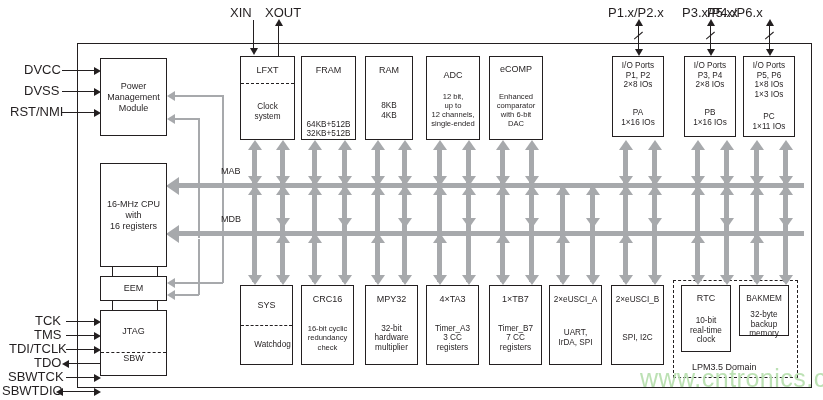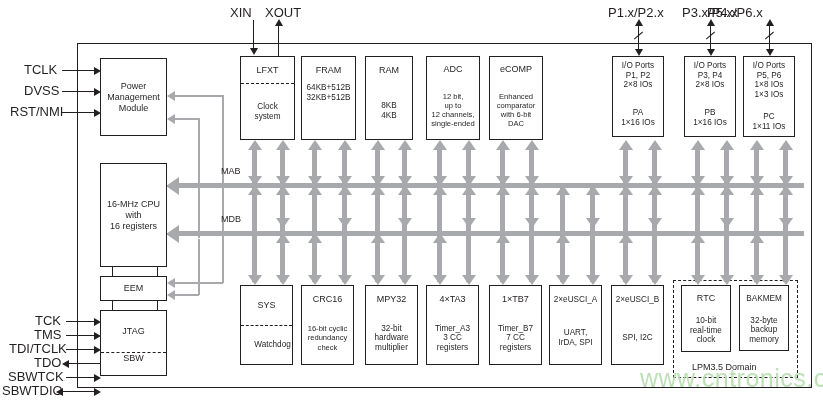--- a/index.html
+++ b/index.html
@@ -62,21 +62,21 @@
   
   .stub{position:absolute;border-left:1.5px solid #231f20;border-right:1.5px solid #231f20;z-index:6;background:#fff;}
 </style>
 </head>
 <body>
 
 <div id="canvas">
 
   <div class="chipborder" style="left:77px;top:43px;width:733px;height:343px;"></div>
 
-  <div class="pin" style="left:24px;top:62px;">TCLK</div>
+  <div class="pin" style="left:24px;top:62px;">DVCC</div>
   <div class="pin" style="left:24px;top:83px;">DVSS</div>
   <div class="pin" style="left:10px;top:104px;">RST/NMI</div>
 
   <div class="bline h" style="left:62px;top:70px;width:35px;"></div>
   <div class="barrow r" style="left:94px;top:66.5px;"></div>
   <div class="bline h" style="left:62px;top:91px;width:35px;"></div>
   <div class="barrow r" style="left:94px;top:87.5px;"></div>
   <div class="bline h" style="left:62px;top:112px;width:35px;"></div>
   <div class="barrow r" style="left:94px;top:108.5px;"></div>
 
@@ -153,38 +153,38 @@
     <div style="flex: 1 1 0%; display: flex; align-items: center; justify-content: center; width: 100%; white-space: pre-line;">
       <div class="sub" style="white-space: pre-line;">Clock
 system</div>
     </div>
   </div>
 
   <div class="blk" style="left:301px;top:56px;width:55px;height:84px;">
     <div style="flex: 0 0 26px; display: flex; align-items: center; justify-content: center; width: 100%; white-space: pre-line;">
       <div class="ttl">FRAM</div>
     </div>
-    <div style="flex: 1 1 0%; display: flex; align-items: flex-start; justify-content: center; width: 100%; white-space: pre-line;">
+    <div style="flex: 1 1 0%; display: flex; align-items: flex-end; justify-content: center; width: 100%; white-space: pre-line;">
       <div class="sub" style="white-space: pre-line;">64KB+512B
 32KB+512B</div>
     </div>
   </div>
 
   <div class="blk" style="left:365px;top:56px;width:48px;height:84px;">
     <div style="flex: 0 0 26px; display: flex; align-items: center; justify-content: center; width: 100%; white-space: pre-line;">
       <div class="ttl">RAM</div>
     </div>
     <div style="flex: 1 1 0%; display: flex; align-items: center; justify-content: center; width: 100%; white-space: pre-line;">
       <div class="sub" style="white-space: pre-line;">8KB
 4KB</div>
     </div>
   </div>
 
   <div class="blk" style="left:426px;top:56px;width:54px;height:84px;">
-    <div style="flex: 0 0 24px; display: flex; align-items: center; justify-content: center; width: 100%; white-space: pre-line;">
+    <div style="flex: 0 0 24px; display: flex; align-items: flex-end; justify-content: center; width: 100%; white-space: pre-line;">
       <div class="ttl">ADC</div>
     </div>
     <div style="flex: 1 1 0%; display: flex; align-items: center; justify-content: center; width: 100%; white-space: pre-line;">
       <div class="sub" style="font-size: 7.6px; line-height: 9.2px; white-space: pre-line;">12 bit,
 up to
 12 channels,
 single-ended</div>
     </div>
   </div>
 
@@ -336,21 +336,21 @@
     <div style="flex: 0 0 24px; display: flex; align-items: center; justify-content: center; width: 100%; white-space: pre-line;">
       <div class="ttl">RTC</div>
     </div>
     <div style="flex: 1 1 0%; display: flex; align-items: center; justify-content: center; width: 100%; white-space: pre-line;">
       <div class="sub" style="white-space: pre-line;">10-bit
 real-time
 clock</div>
     </div>
   </div>
 
-  <div class="blk" style="left:739px;top:285px;width:50px;height:66px;">
+  <div class="blk" style="left:739px;top:285px;width:50px;height:51px;">
     <div style="flex: 0 0 24px; display: flex; align-items: center; justify-content: center; width: 100%; white-space: pre-line;">
       <div class="ttl" style="font-size:8.2px;">BAKMEM</div>
     </div>
     <div style="flex: 1 1 0%; display: flex; align-items: center; justify-content: center; width: 100%; white-space: pre-line;">
       <div class="sub" style="white-space: pre-line;">32-byte
 backup
 memory</div>
     </div>
   </div>
 

